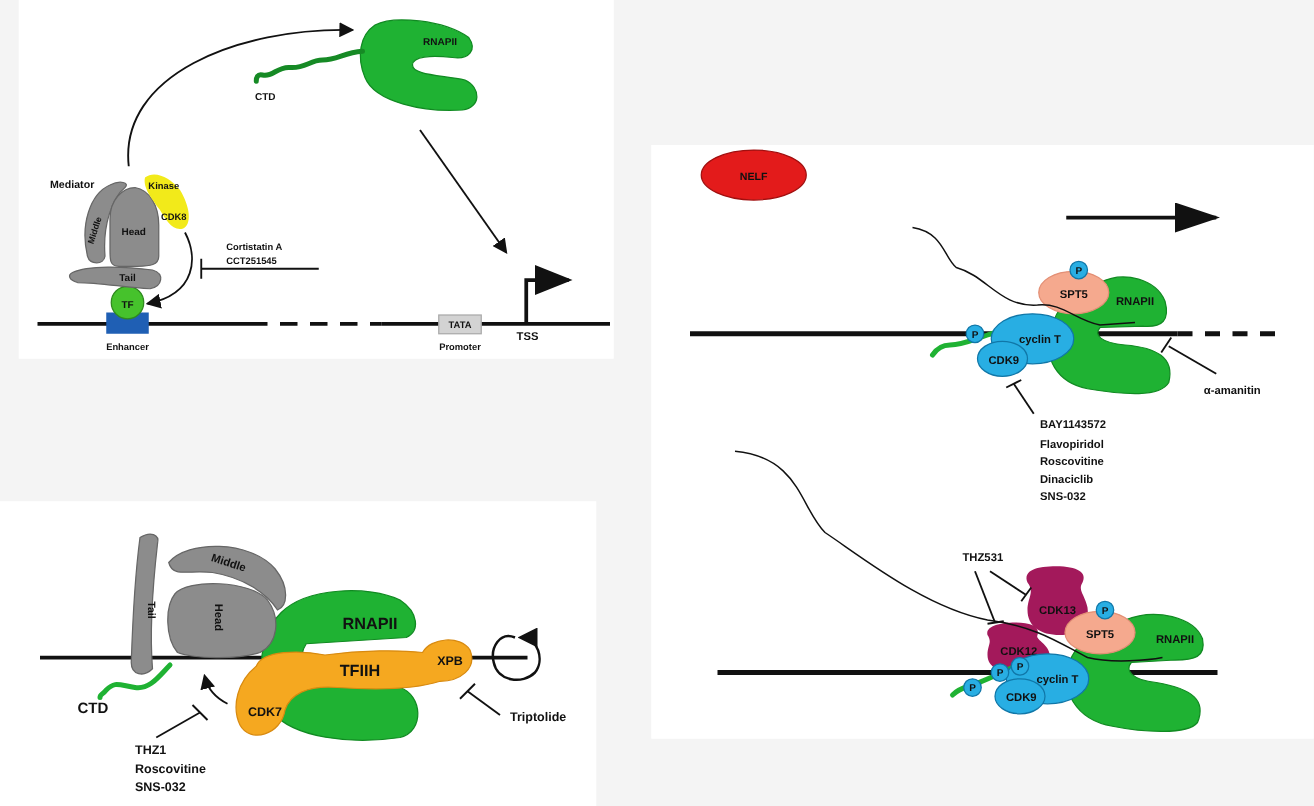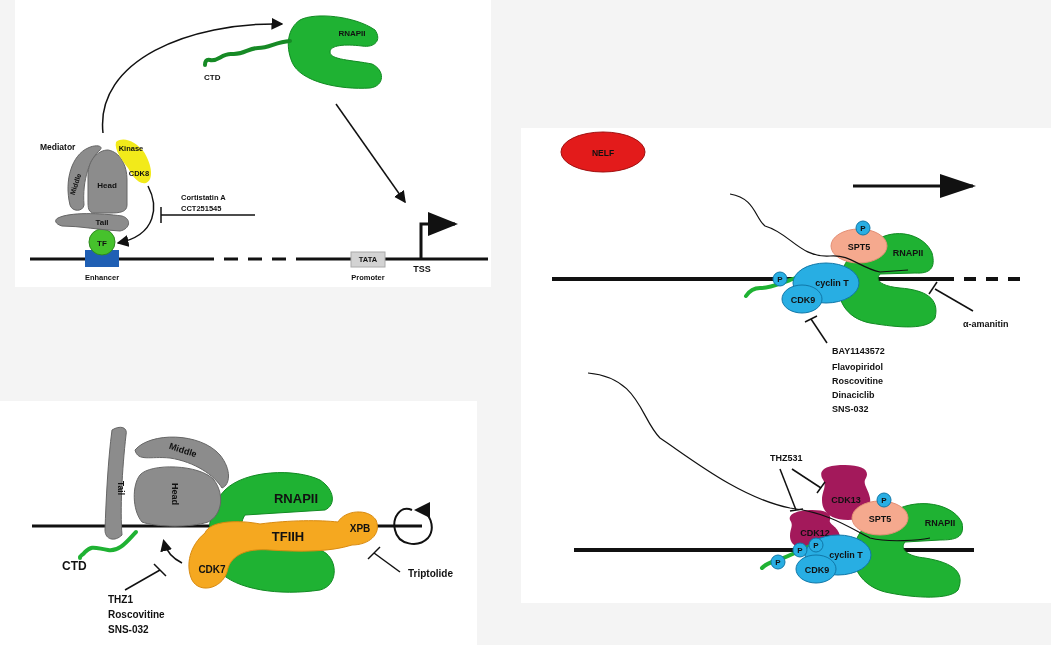--- a/index.html
+++ b/index.html
@@ -1,21 +1,21 @@
 <!DOCTYPE html>
 <html><head>
 <meta charset="utf-8">
 <style>
   html, body { margin:0; padding:0; }
   body { width:1051px; height:645px; background:#f4f4f4; position:relative; overflow:hidden;
          font-family:"Liberation Sans", sans-serif; }
   .panel { position:absolute; background:#ffffff; }
   #p1 { left:15px; top:0; width:476px; height:287px; }
   #p2 { left:0; top:401px; width:477px; height:244px; }
-  #p3 { left:521px; top:128px; width:530px; height:475px; }
+  #p3 { left:521px; top:116px; width:530px; height:475px; }
   svg { position:absolute; left:0; top:0; overflow:visible; }
   svg text { font-family:"Liberation Sans", sans-serif; font-weight:bold; fill:#111; }
 </style>
 </head>
 <body>
 
 <div class="panel" id="p1">
 <svg width="476" height="287" viewBox="15 0 476 287">
   <defs>
     <marker id="ah" markerWidth="8" markerHeight="8" refX="7" refY="4" orient="auto">

